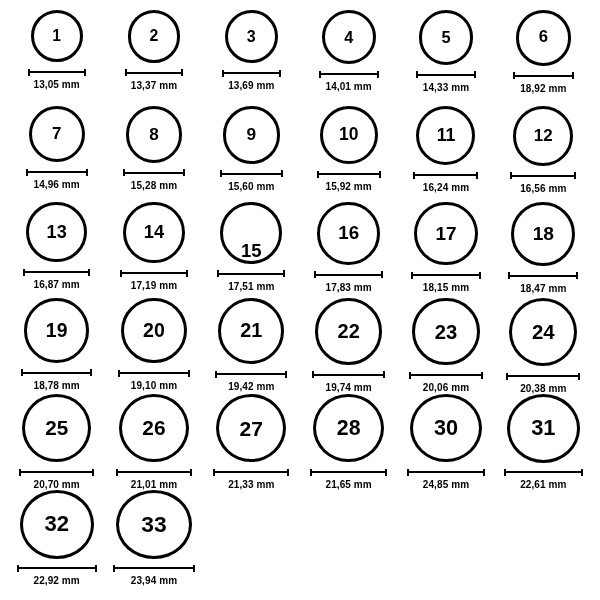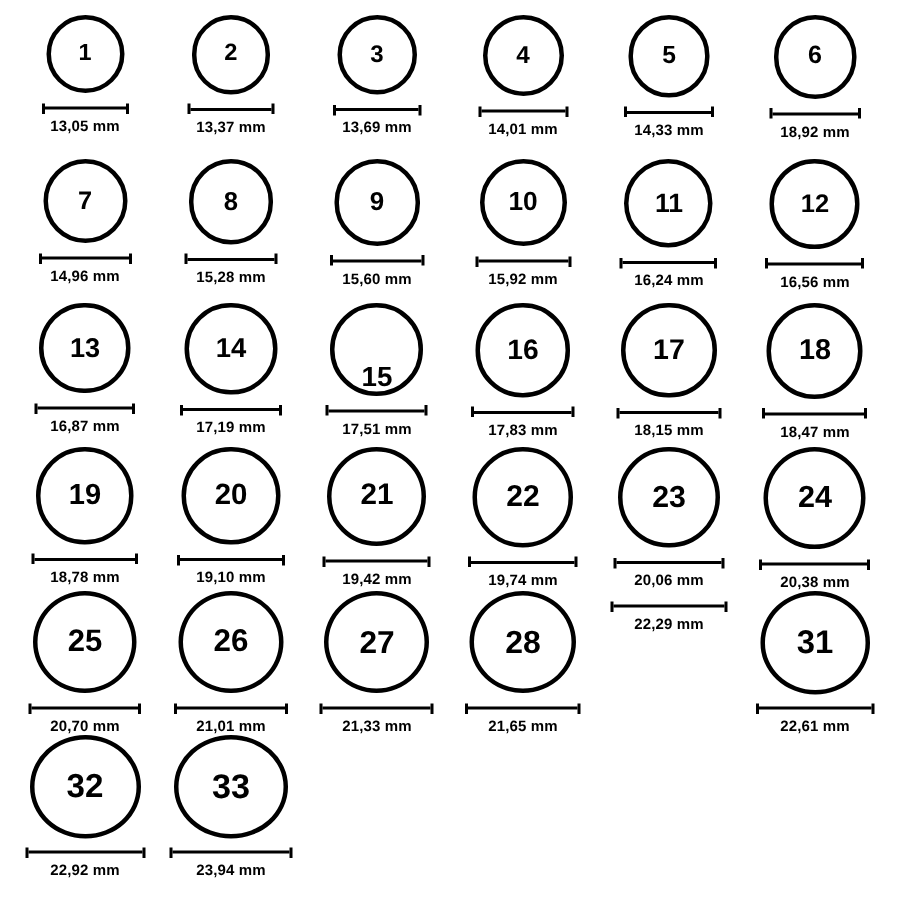--- a/index.html
+++ b/index.html
@@ -333,24 +333,27 @@
       <div class="cell">
         <div class="ring" style="width: 71px; height: 71px;">
           <span class="ring-number" style="font-size: 21.3px;">28</span>
         </div>
         <div class="measure">
           <div class="bar" style="width: 73px;"></div>
         </div>
         <div class="size-label">21,65 mm</div>
       </div>
       <div class="cell">
+        <div class="ring" style="width: 72.4px; height: 72.4px;">
+          <span class="ring-number" style="font-size: 21.7px;">30</span>
+        </div>
         <div class="measure">
           <div class="bar" style="width: 74.4px;"></div>
         </div>
-        <div class="size-label">22,29 mm</div>
+        <div class="size-label">24,85 mm</div>
       </div>
       <div class="cell">
         <div class="ring" style="width: 73.1px; height: 73.1px;">
           <span class="ring-number" style="font-size: 21.9px;">31</span>
         </div>
         <div class="measure">
           <div class="bar" style="width: 75.1px;"></div>
         </div>
         <div class="size-label">22,61 mm</div>
       </div>

